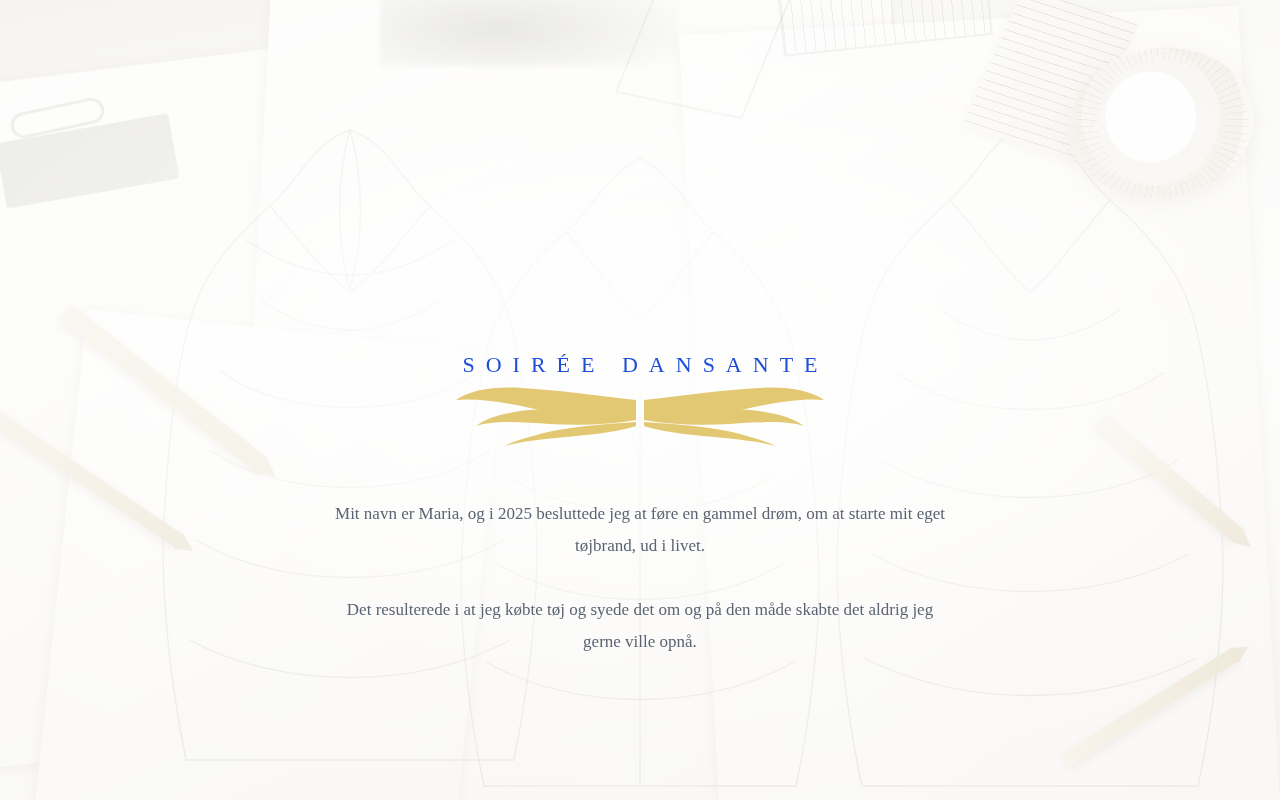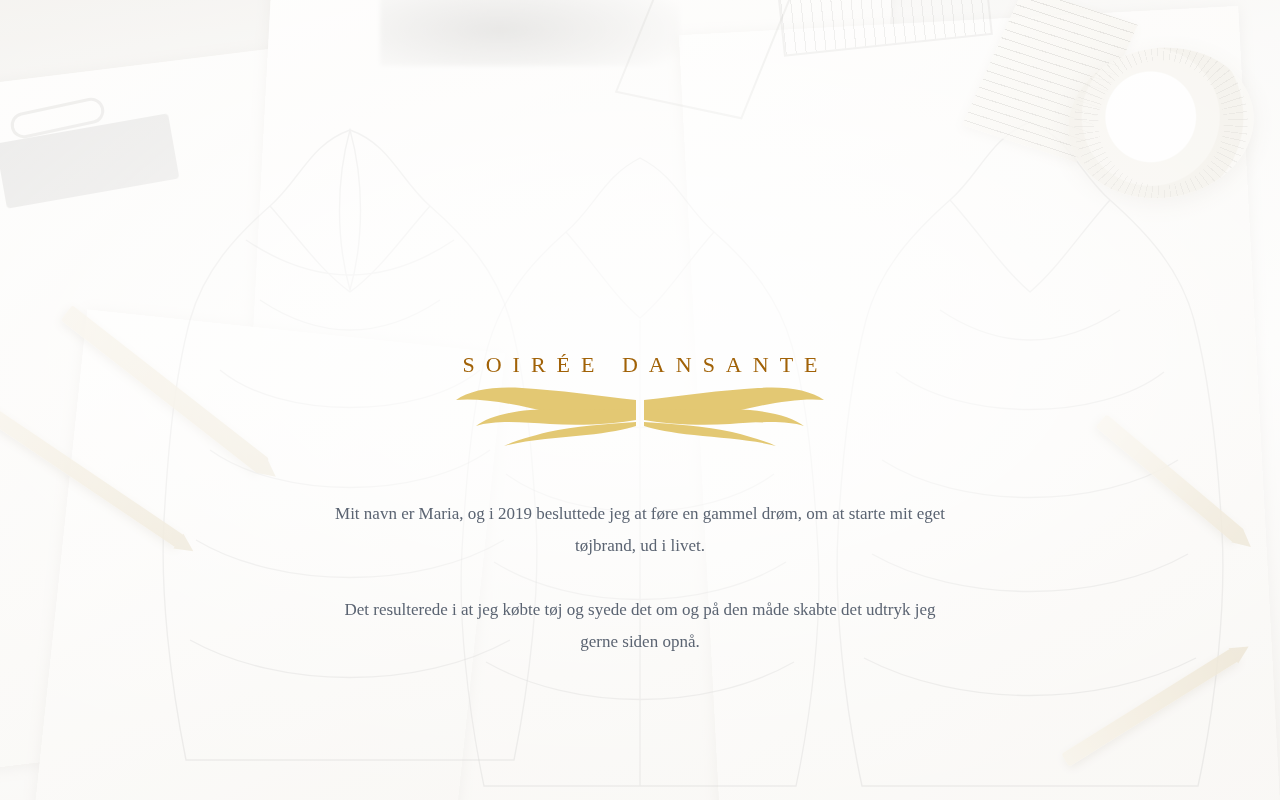--- a/index.html
+++ b/index.html
@@ -176,21 +176,21 @@
   .brand {
     display: flex;
     flex-direction: column;
     align-items: center;
     margin-bottom: 48px;
   }
   .brand-name {
     font-family: "Liberation Serif", serif;
     font-size: 22px;
     letter-spacing: 11px;
-    color: #a16207;
+    color: #1d4ed8;
     text-indent: 11px;
     margin-bottom: 4px;
     white-space: nowrap;
   }
   .brand-wings {
     width: 380px;
     height: 70px;
     margin-top: -2px;
   }
 
@@ -298,20 +298,20 @@
             <path d="M186 20 C150 16 108 10 72 8 C44 6 20 10 6 20 C26 18 54 22 80 28 C112 35 152 40 186 38 Z"></path>
             <path d="M186 30 C152 30 112 28 80 30 C56 32 36 38 26 46 C44 40 72 42 100 44 C132 46 164 44 186 40 Z"></path>
             <path d="M186 42 C158 44 124 46 98 52 C78 57 62 62 54 66 C76 60 108 58 136 55 C158 53 176 49 186 46 Z"></path>
           </g>
         </g>
       </svg>
     </div>
   </div>
 
   <section class="about">
-    <p>Mit navn er Maria, og i 2019 besluttede jeg at føre en gammel drøm,
+    <p>Mit navn er Maria, og i 2025 besluttede jeg at føre en gammel drøm,
 om at starte mit eget tøjbrand, ud i livet.</p>
     <p>Det resulterede i at jeg købte tøj og syede det om
-og på den måde skabte det udtryk jeg gerne siden opnå.</p>
+og på den måde skabte det aldrig jeg gerne ville opnå.</p>
 
   </section>
 
 </main>
 
 </body></html>

